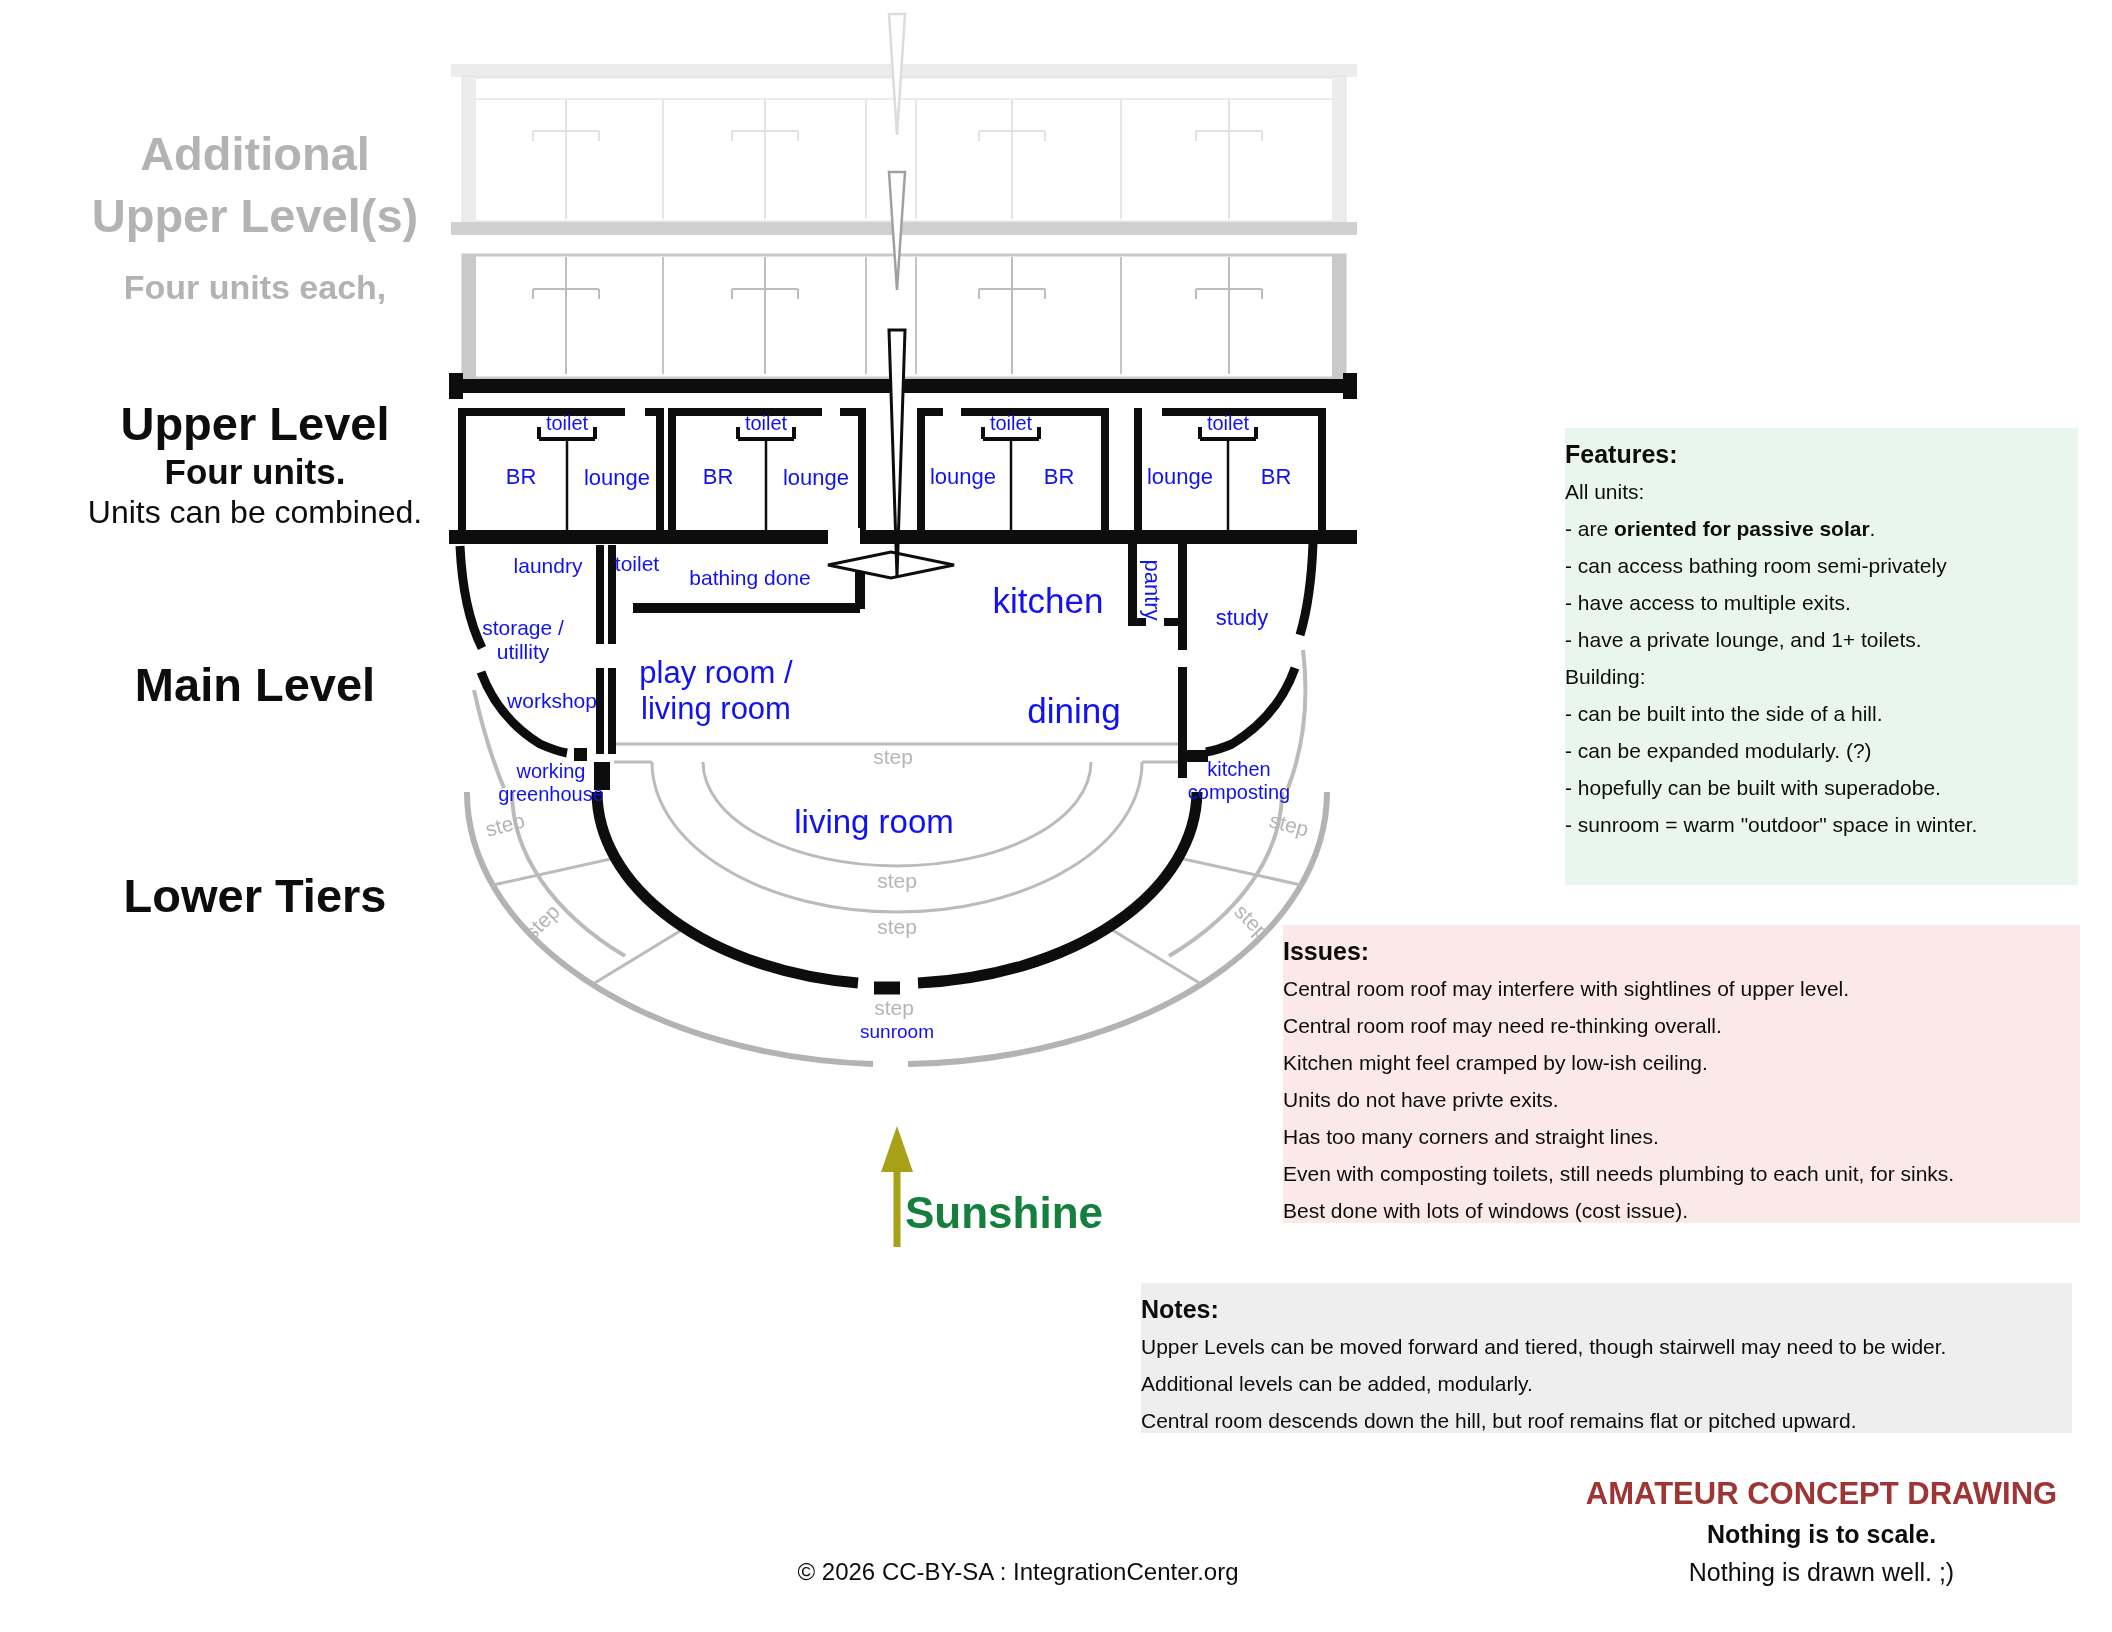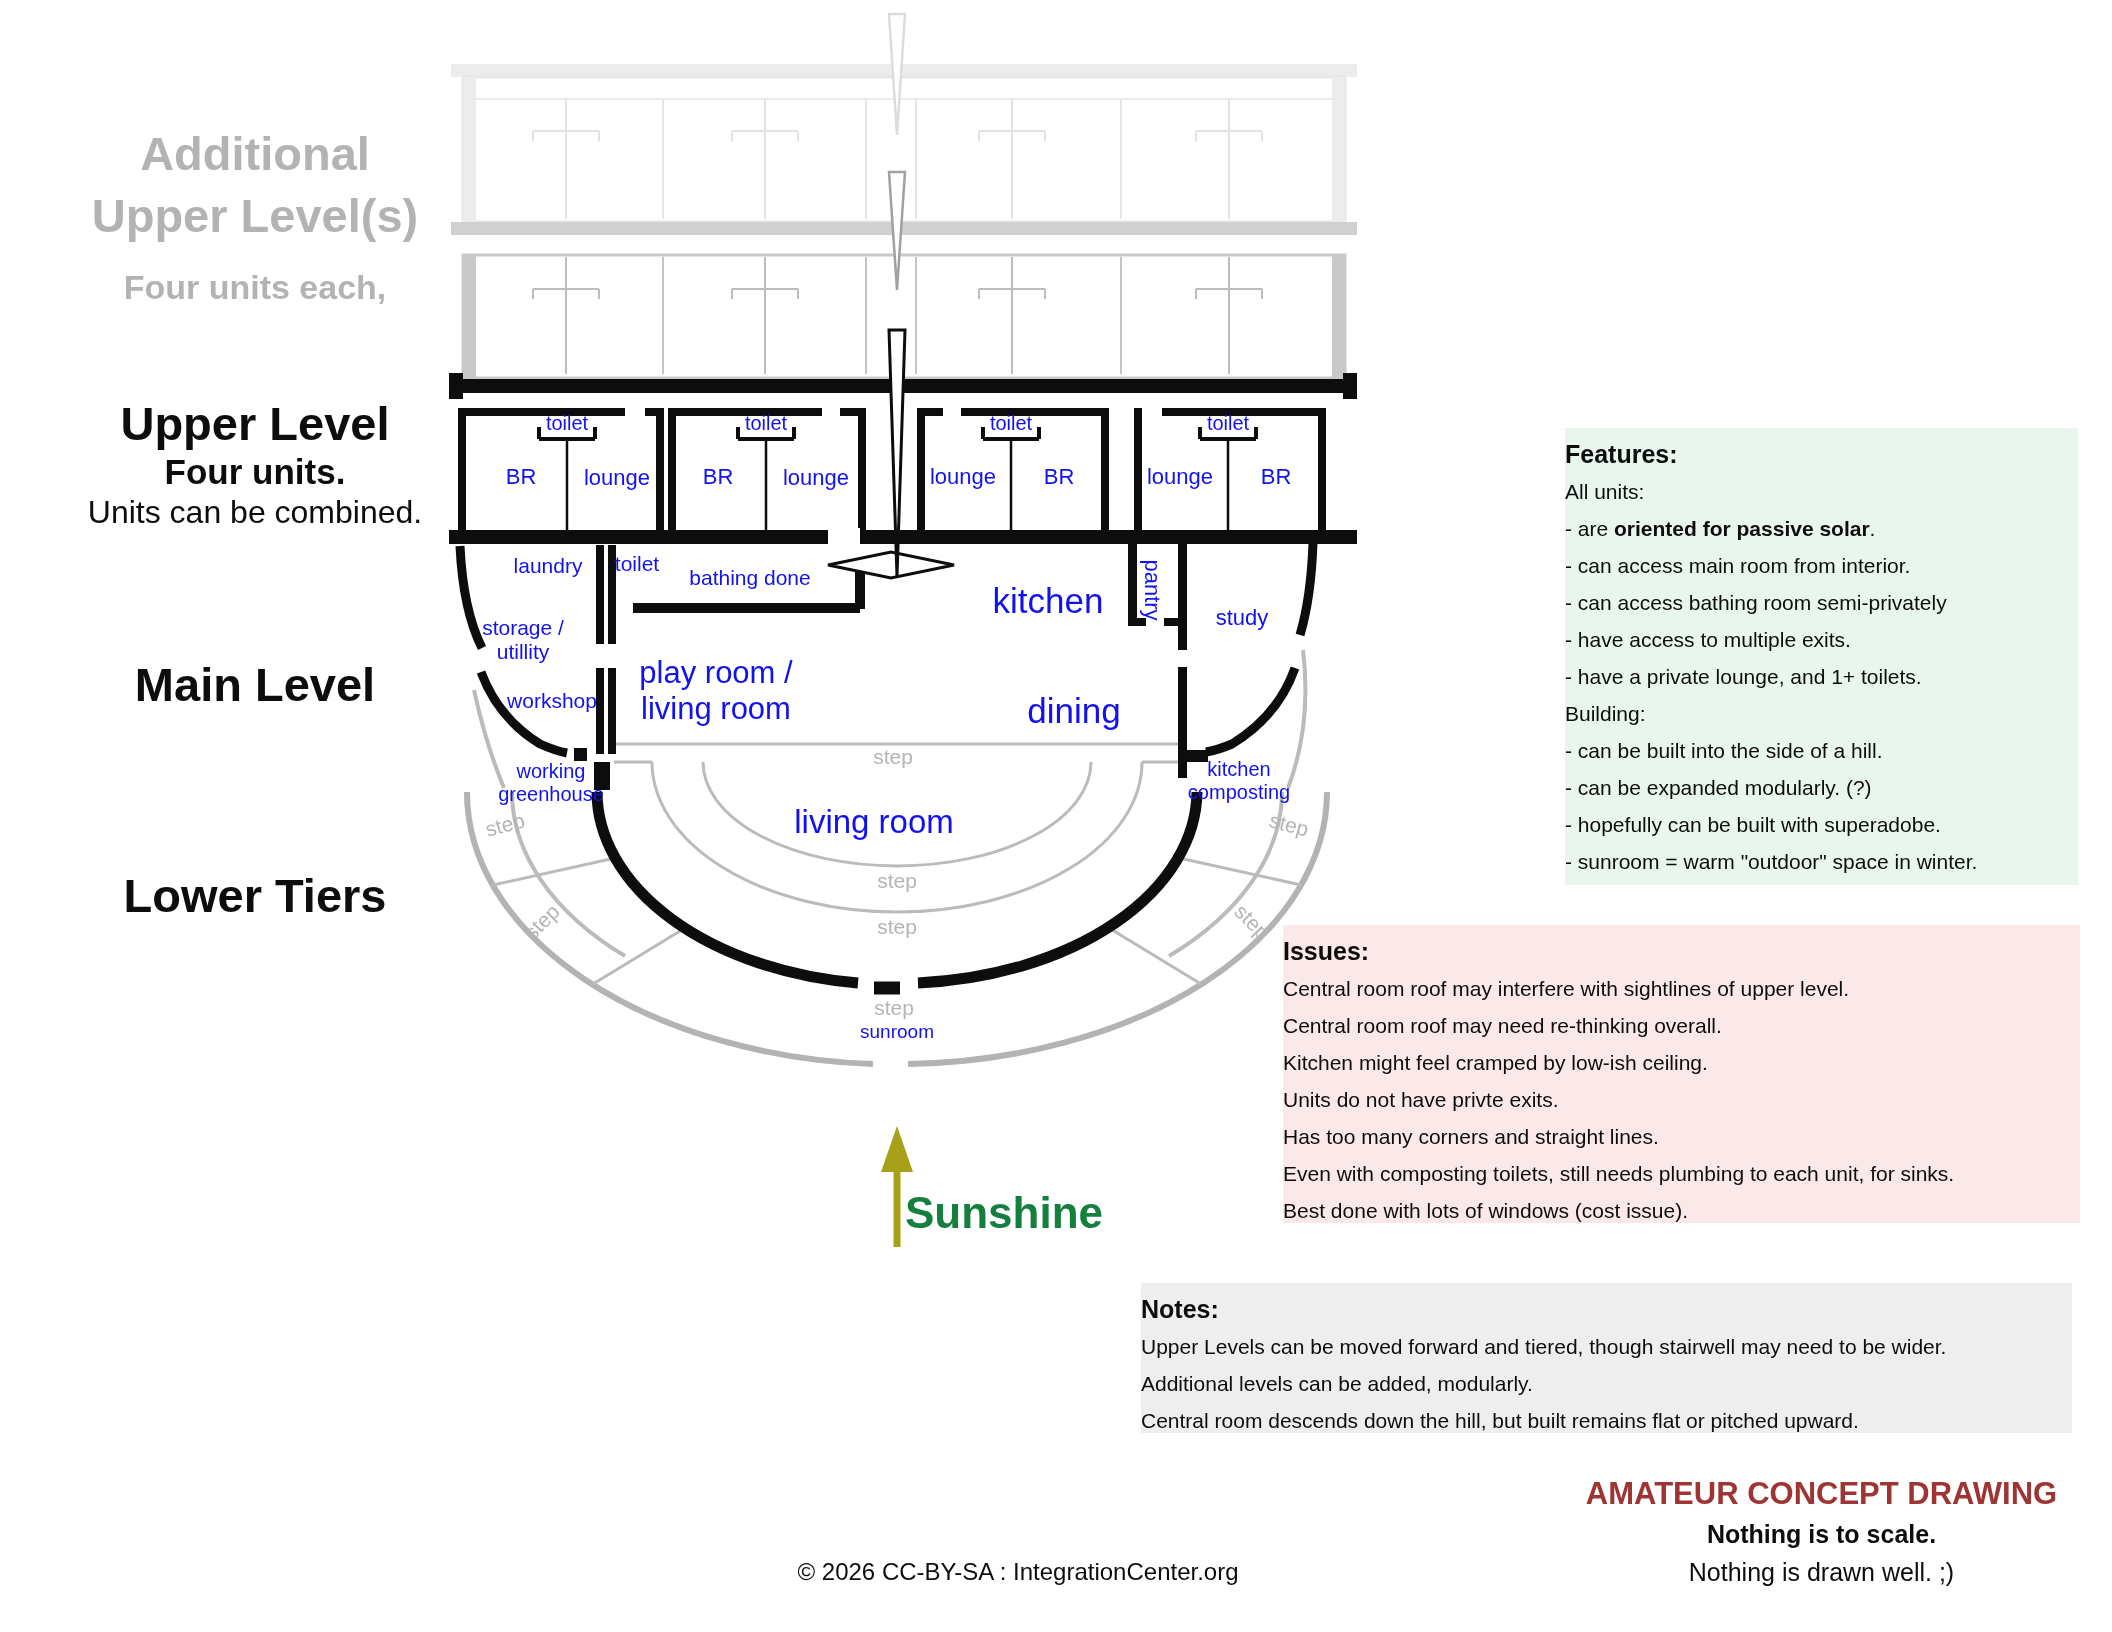--- a/index.html
+++ b/index.html
@@ -190,21 +190,20 @@
   <span class="steplbl" style="left:894px;top:1008px;">step</span>
   <span class="steplbl" style="left:505px;top:825px;transform:translate(-50%,-50%) rotate(-15deg);">step</span>
   <span class="steplbl" style="left:542px;top:922px;transform:translate(-50%,-50%) rotate(-45deg);">step</span>
   <span class="steplbl" style="left:1289px;top:825px;transform:translate(-50%,-50%) rotate(15deg);">step</span>
   <span class="steplbl" style="left:1252px;top:922px;transform:translate(-50%,-50%) rotate(45deg);">step</span>
 
   <div class="panel features">
     <div class="ptitle">Features:</div>
     <div>All units:</div>
     <div><span>- are </span><b>oriented for passive solar</b><span>.</span></div>
-    <div>- can access main room from interior.</div>
     <div>- can access bathing room semi-privately</div>
     <div>- have access to multiple exits.</div>
     <div>- have a private lounge, and 1+ toilets.</div>
     <div>Building:</div>
     <div>- can be built into the side of a hill.</div>
     <div>- can be expanded modularly. (?)</div>
     <div>- hopefully can be built with superadobe.</div>
     <div>- sunroom = warm "outdoor" space in winter.</div>
   </div>
 
@@ -216,21 +215,21 @@
     <div>Units do not have privte exits.</div>
     <div>Has too many corners and straight lines.</div>
     <div>Even with composting toilets, still needs plumbing to each unit, for sinks.</div>
     <div>Best done with lots of windows (cost issue).</div>
   </div>
 
   <div class="panel notes">
     <div class="ptitle">Notes:</div>
     <div>Upper Levels can be moved forward and tiered, though stairwell may need to be wider.</div>
     <div>Additional levels can be added, modularly.</div>
-    <div>Central room descends down the hill, but built remains flat or pitched upward.</div>
+    <div>Central room descends down the hill, but roof remains flat or pitched upward.</div>
   </div>
 
   <div class="sunshine-lbl">Sunshine</div>
 
   <div class="copyright">© 2026 CC-BY-SA : IntegrationCenter.org</div>
   <div class="am1">AMATEUR CONCEPT DRAWING</div>
   <div class="am2">Nothing is to scale.</div>
   <div class="am3">Nothing is drawn well. ;)</div>
 
 </div>

